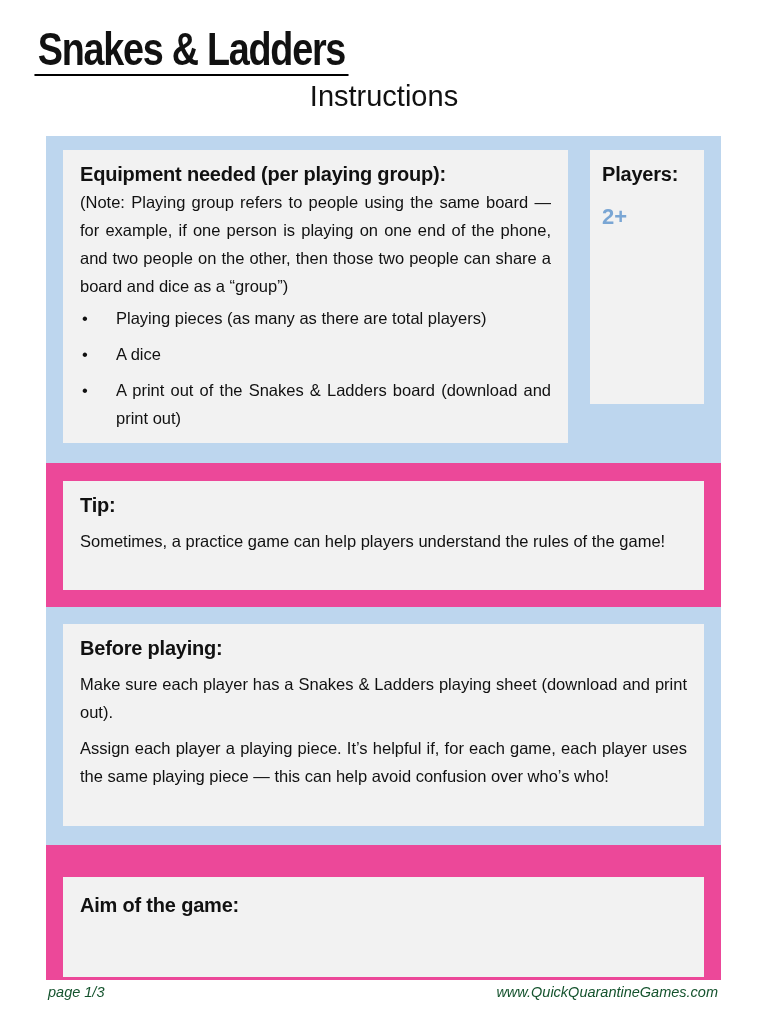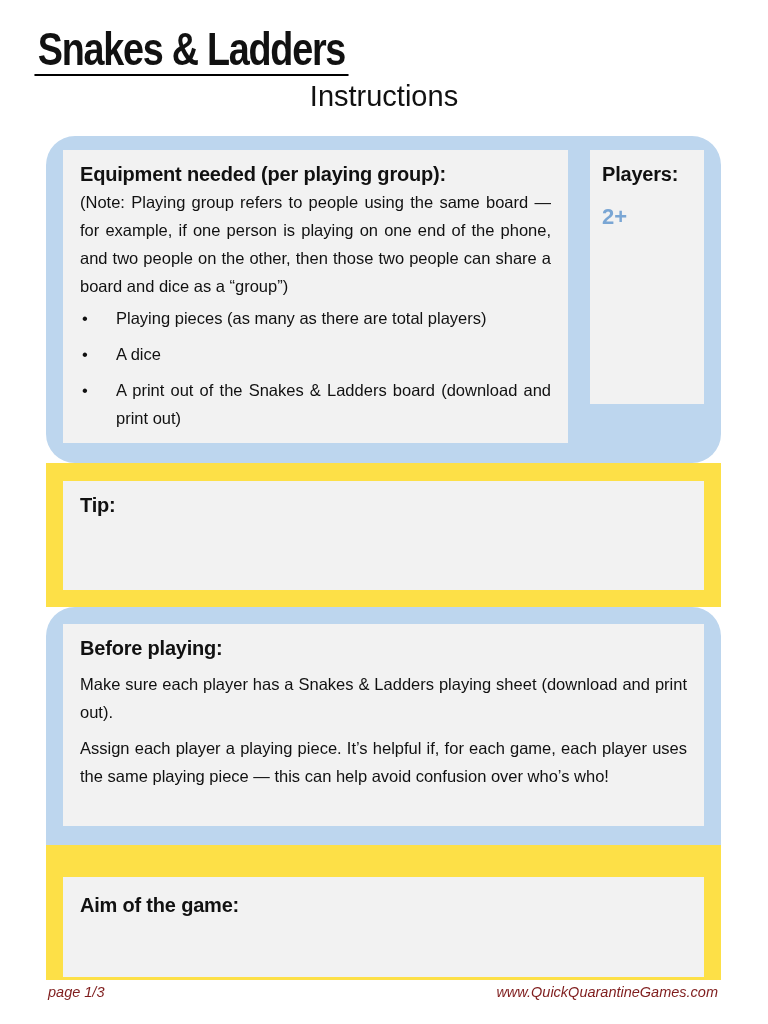--- a/index.html
+++ b/index.html
@@ -5,32 +5,32 @@
   html, body { margin:0; padding:0; }
   body { width:768px; height:1024px; background:#ffffff; position:relative; overflow:hidden;
          font-family:"Liberation Sans", sans-serif; color:#111; }
   .title { position:absolute; left:0; width:768px; top:24px; text-align:left; }
   .title h1 { display:inline-block; margin:0; font-family:"Liberation Sans", sans-serif; font-weight:900;
               font-size:46px; letter-spacing:-1.5px; line-height:50px; transform:scaleX(0.82);
               border-bottom:2px solid #000; padding:0 4px; }
   .subtitle { position:absolute; left:0; width:768px; top:80px; text-align:center;
               font-size:29px; line-height:32px; color:#111; }
   .band { position:absolute; left:46px; width:675px; }
-  .blue { background:#bdd6ee;border-radius:29px; }
-  .yellow { background:#fde047;text-decoration:underline; }
+  .blue { background:#bdd6ee; }
+  .yellow { background:#ec4899;text-decoration:underline; }
   .card { position:absolute; background:#f2f2f2; box-sizing:border-box; padding:10px 17px 0 17px; }
   .card h2 { margin:0; font-size:20px; font-weight:700; line-height:28px; letter-spacing:-0.2px; }
   .card p { margin:0; font-size:16.5px; line-height:28px; text-align:justify; }
   .card p + p { margin-top:8px; }
   ul.bullets { list-style:none; margin:4px 0 0 0; padding:0; }
   ul.bullets li { position:relative; padding-left:36px; font-size:16.5px; line-height:28px;
                   text-align:justify; margin-bottom:8px; }
   ul.bullets li .dot { position:absolute; left:2px; top:0; }
   .players-val { font-size:22px; font-weight:700; color:#7aa6d4; margin-top:14px; line-height:30px; }
-  .footer { position:absolute; top:984px; font-style:italic; font-size:14.5px; color:#7f1d1d; }
+  .footer { position:absolute; top:984px; font-style:italic; font-size:14.5px; color:#14532d; }
 </style>
 </head>
 <body>
 
 <div class="title">
   <h1>Snakes &amp; Ladders</h1>
 </div>
 <div class="subtitle">Instructions</div>
 
 <div class="band blue" style="top:136px;height:327px;">
@@ -54,20 +54,21 @@
   </div>
   <div class="card" style="left:544px;top:14px;width:114px;height:254px;padding-left:12px;">
     <h2>Players:</h2>
     <div class="players-val">2+</div>
   </div>
 </div>
 
 <div class="band yellow" style="top:463px;height:144px;">
   <div class="card" style="left:17px;top:18px;width:641px;height:109px;">
     <h2>Tip:</h2>
+    <p style="margin-top:8px;">Sometimes, a practice game can help players understand the rules of the game!</p>
   </div>
 </div>
 
 <div class="band blue" style="top:607px;height:272px;">
   <div class="card" style="left:17px;top:17px;width:641px;height:202px;">
     <h2>Before playing:</h2>
     <p style="margin-top:8px;">Make sure each player has a Snakes &amp; Ladders playing sheet (download and print out).</p>
     <p>Assign each player a playing piece. It’s helpful if, for each game, each player uses the same playing piece — this can help avoid confusion over who’s who!</p>
   </div>
 </div>

